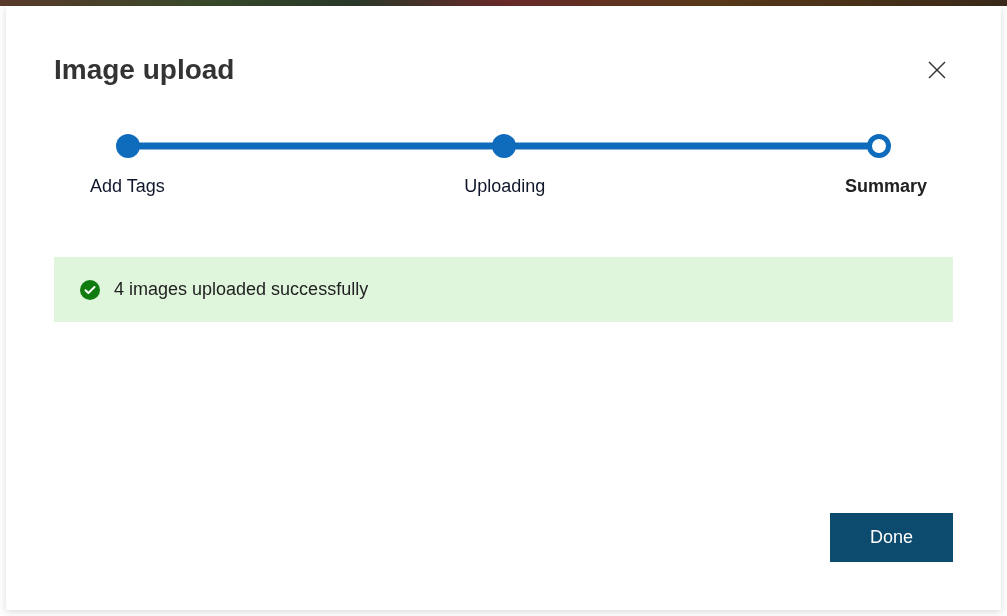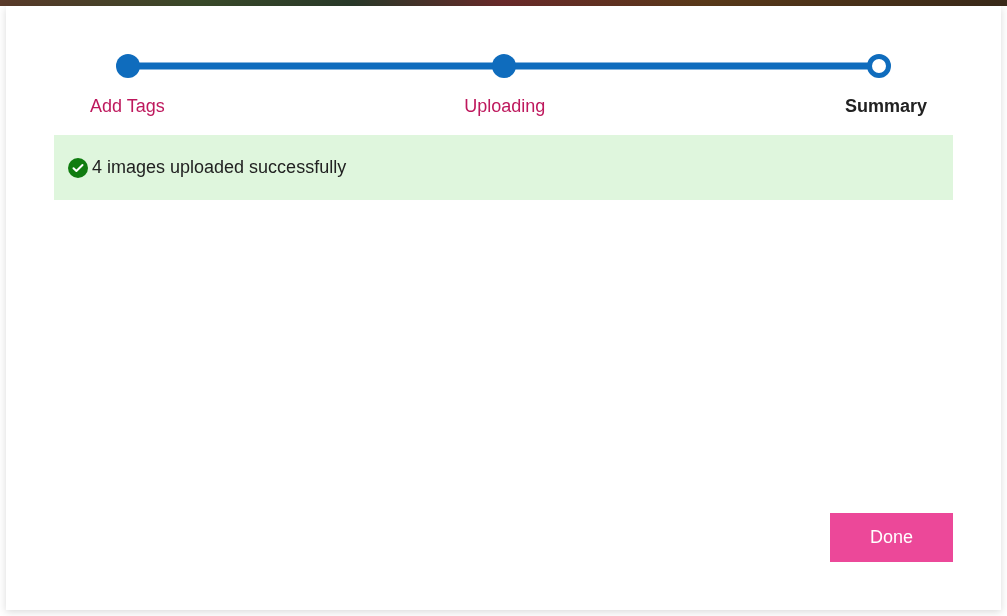--- a/index.html
+++ b/index.html
@@ -102,70 +102,79 @@
       background: #fff;
       border: 5px solid #0f6cbd;
     }
     .stepper-labels {
       display: flex;
       justify-content: space-between;
       margin-top: 18px;
     }
     .stepper-label {
       font-size: 18px;
-      color: #be185d;
+      color: #0f172a;
       white-space: nowrap;
     }
     .stepper-label:nth-child(1) { text-align: left; margin-left: -26px; }
     .stepper-label:nth-child(2) { text-align: left; }
     .stepper-label:nth-child(3) { text-align: left; margin-right: -36px; }
     .stepper-label.current {
       font-weight: 700;
       color: #222;
     }
     .status-banner {
-      margin: 18px 48px 0 48px;
+      margin: 60px 48px 0 48px;
       background: #dff6dd;
-      padding: 22px 14px;
-      display: flex;
-      align-items: center;
-      gap: 4px;
+      padding: 22px 26px;
+      display: flex;
+      align-items: center;
+      gap: 14px;
     }
     .status-icon {
       width: 20px;
       height: 20px;
       flex-shrink: 0;
     }
     .status-text {
       font-size: 18px;
       color: #222;
     }
     .dialog-footer {
       margin-top: auto;
       padding: 0 48px 48px 48px;
       display: flex;
       justify-content: flex-end;
     }
     .done-btn {
-      background: #ec4899;
+      background: #0c4a6e;
       color: #fff;
       border: none;
       font-size: 18px;
       font-weight: 400;
       padding: 14px 40px;
       cursor: pointer;
       font-family: inherit;
     }
   </style>
 </head>
 <body>
 
 <div class="backdrop-strip"></div>
 
 <div class="dialog">
+  <div class="dialog-header">
+    <h1 class="dialog-title">Image upload</h1>
+    <button class="close-btn">
+      <svg viewBox="0 0 24 24" fill="none" stroke="currentColor" stroke-width="1.5">
+        <line x1="4" y1="4" x2="20" y2="20"></line>
+        <line x1="20" y1="4" x2="4" y2="20"></line>
+      </svg>
+    </button>
+  </div>
 
   <div class="stepper">
     <div class="stepper-track">
       <div class="stepper-line"></div>
       <div class="stepper-nodes">
         <div class="stepper-node"></div>
         <div class="stepper-node"></div>
         <div class="stepper-node current"></div>
       </div>
     </div>

